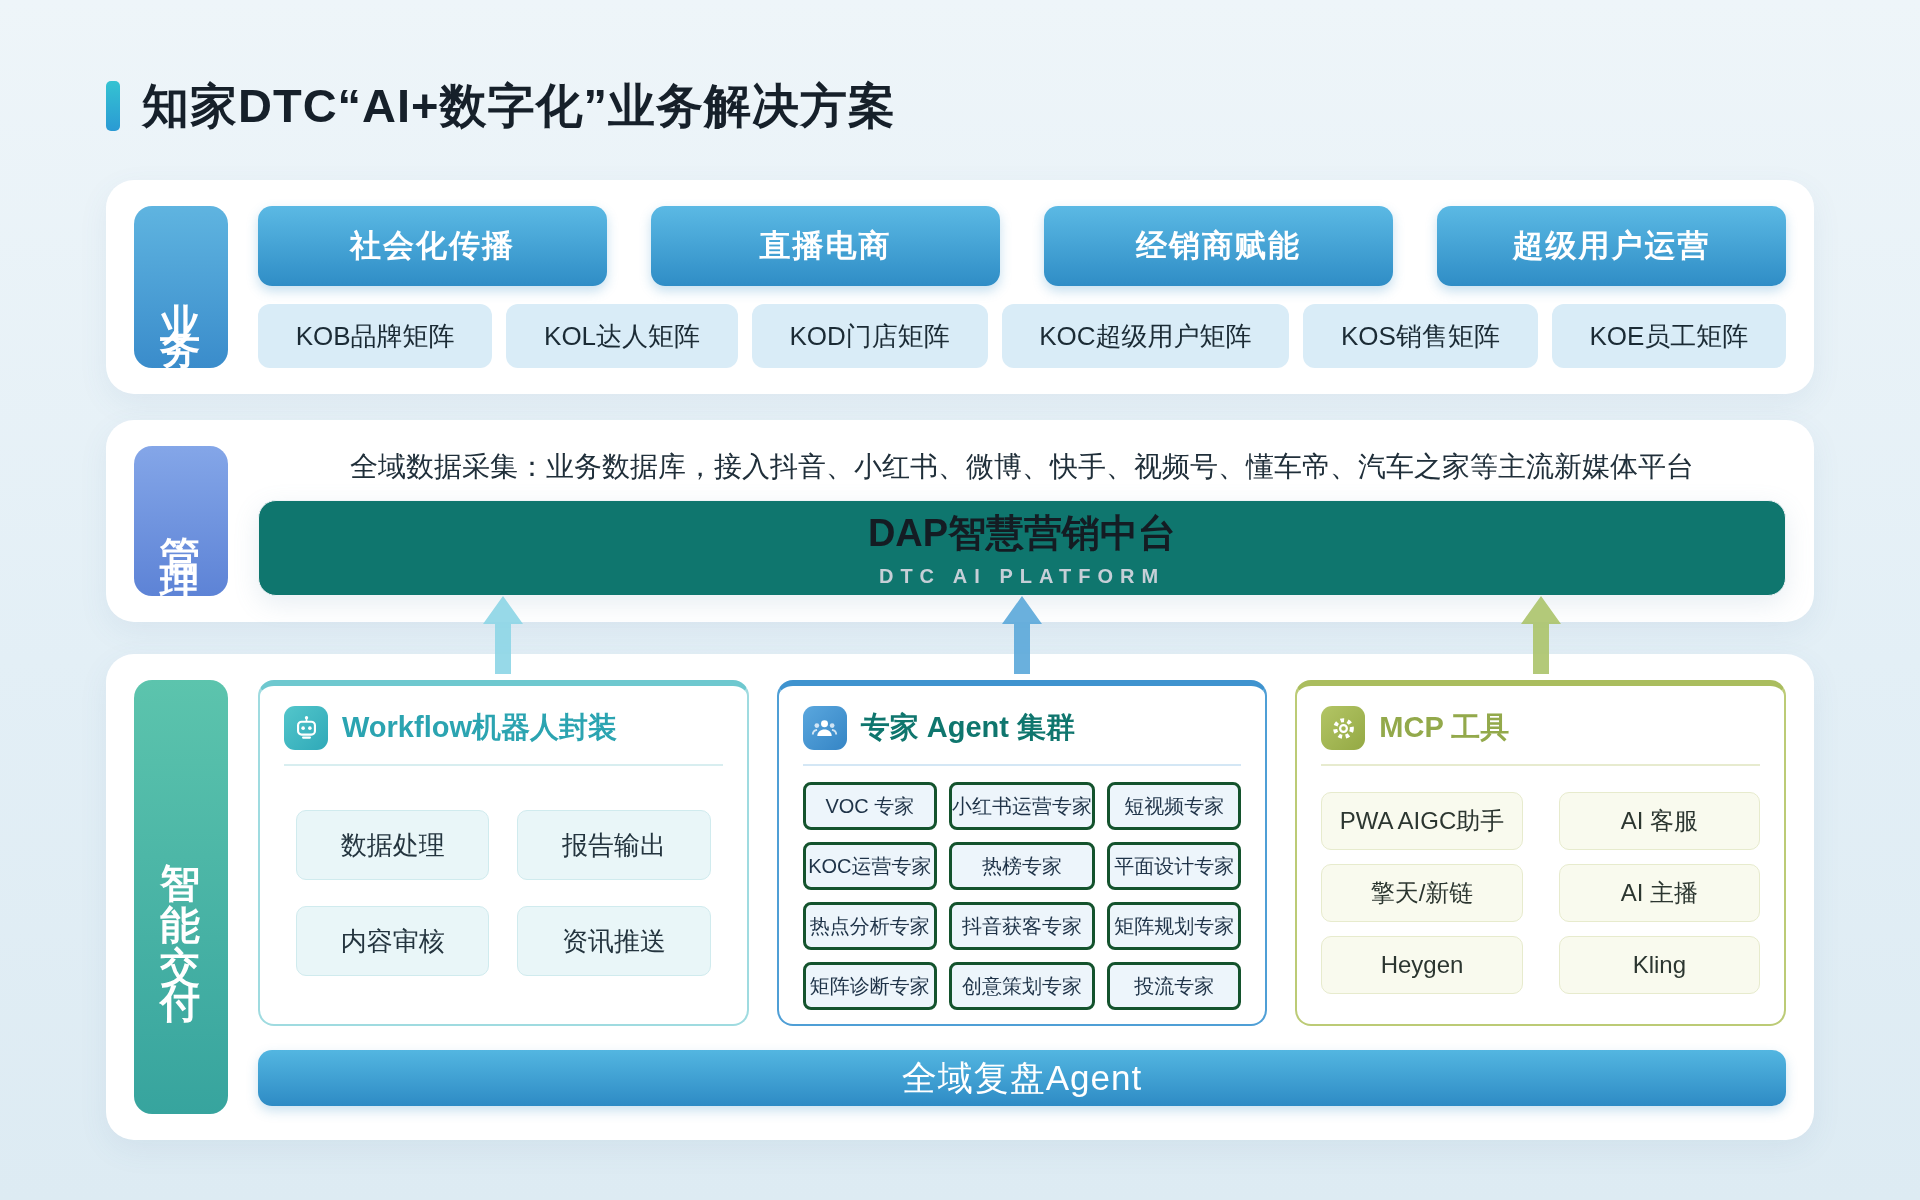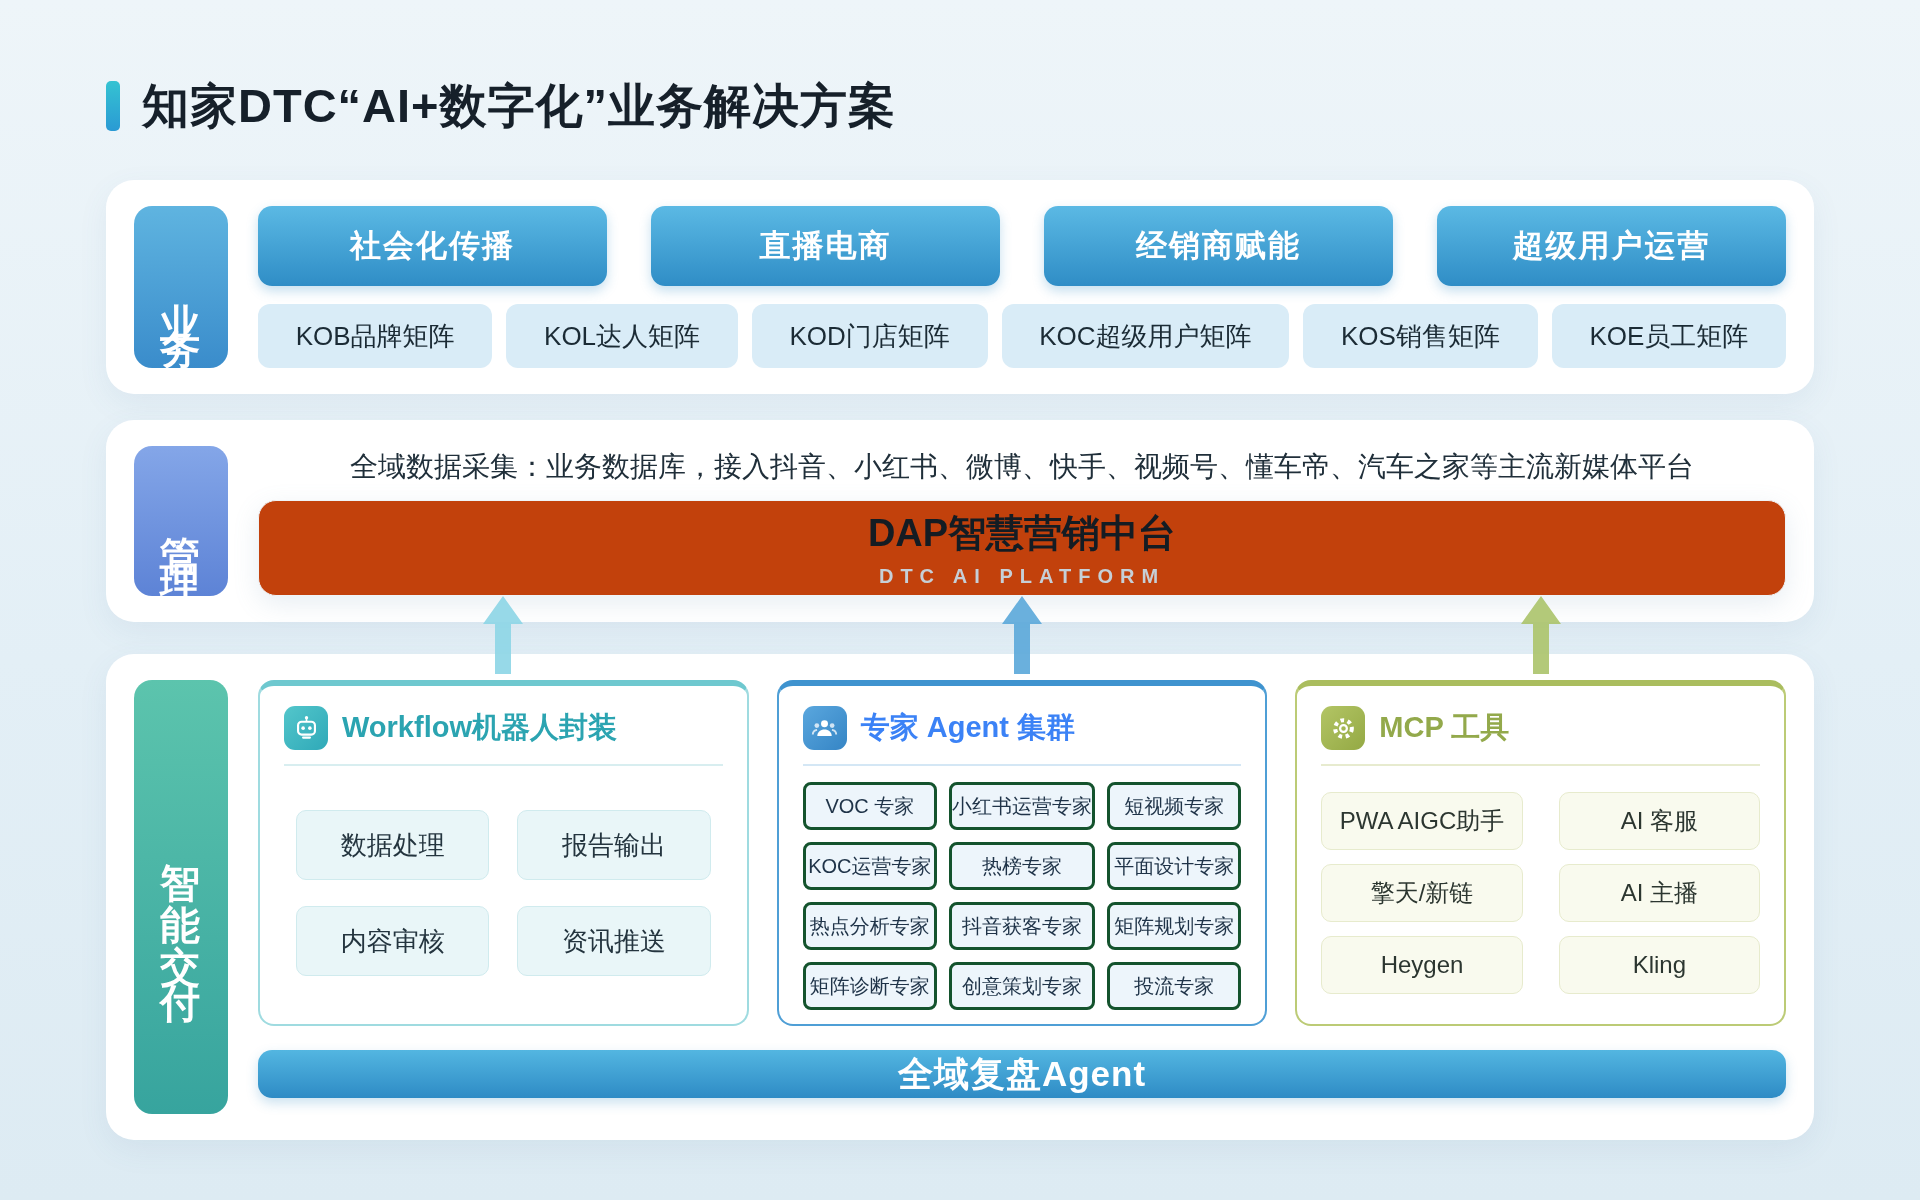--- a/index.html
+++ b/index.html
@@ -38,21 +38,21 @@
   .matrix-pill { flex:1 1 auto; height:64px; padding:16px 20px; white-space:nowrap;
     display:flex; align-items:center; justify-content:center;
     background:#d9ecf7; border-radius:12px; color:#1b2b35; font-size:26px; font-weight:500; }
 
   
   .sec-management { height:202px; margin-bottom:32px; }
   .management-label { background:linear-gradient(180deg,#84a6e8,#5d83d6); letter-spacing:26px; padding-top:20px; }
   .mgmt-body { gap:14px; }
   .mgmt-line { text-align:center; font-size:28px; font-weight:500; color:#202f3a; margin-top:2px; }
   .platform-box { flex:1; display:flex; flex-direction:column; align-items:center; justify-content:center;
-    gap:6px; background:#c2410c; border-radius:18px; border:1px solid #f0f4f7;
+    gap:6px; background:#0f766e; border-radius:18px; border:1px solid #f0f4f7;
     box-shadow:0 8px 26px rgba(110,150,180,.16);text-align:center; }
   .platform-title { font-size:38px; font-weight:700; color:#141c23; }
   .platform-subtitle { font-size:20px; font-weight:600; letter-spacing:7px; color:#c6cfd7; }
 
   
   .sec-delivery { height:486px; }
   .delivery-label { background:linear-gradient(180deg,#5cc4ad,#37a49e); letter-spacing:40px; padding-top:30px; }
   .delivery-body { gap:24px; }
   .cards-row { display:flex; gap:28px; height:346px; }
   .sub-card { flex:1; background:#fff; border-radius:16px; padding:20px 24px;
@@ -66,41 +66,41 @@
   .workflow-card .sub-header { border-color:#d8eef0; }
   .agents-card   .sub-header { border-color:#d4e7f5; }
   .mcp-card      .sub-header { border-color:#e7ebcf; }
   .sub-icon { width:44px; height:44px; border-radius:11px; flex-shrink:0;
     display:flex; align-items:center; justify-content:center; }
   .workflow-card .sub-icon { background:linear-gradient(135deg,#53c6cb,#2fa9b8); }
   .agents-card   .sub-icon { background:linear-gradient(135deg,#5aa7de,#3585c5); }
   .mcp-card      .sub-icon { background:linear-gradient(135deg,#b3c565,#94a944); }
   .sub-title { font-size:29px; font-weight:700; white-space:nowrap; }
   .workflow-card .sub-title { color:#2ba4b1; }
-  .agents-card   .sub-title { color:#3b82f6; }
+  .agents-card   .sub-title { color:#0f766e; }
   .mcp-card      .sub-title { color:#93a94b; }
 
   .grid { flex:1; display:grid; }
   .grid-workflow { grid-template-columns:1fr 1fr; gap:26px 28px; align-content:center; padding:0 12px; }
   .item-wf { height:70px; display:flex; align-items:center; justify-content:center;
     background:#e9f6f8; border:1px solid #d0ebee; border-radius:10px;
     color:#24353f; font-size:26px; font-weight:500; }
   .grid-agents { grid-template-columns:repeat(3,1fr); gap:12px; align-content:space-evenly; }
   .item-agent { height:48px; display:flex; align-items:center; justify-content:center;
     background:#edf5fb; border:3px solid #14532d; border-radius:8px;
     color:#1f3348; font-size:20px; font-weight:500; white-space:nowrap; }
   .grid-mcp { grid-template-columns:1fr 1fr; gap:14px 36px; align-content:center; }
   .item-mcp { height:58px; display:flex; align-items:center; justify-content:center;
     background:#f9faee; border:1px solid #e7ebcd; border-radius:10px;
     color:#2c3630; font-size:24px; font-weight:500; white-space:nowrap; }
 
-  .footer-bar { height:48px; border-radius:14px;
+  .footer-bar { height:56px; border-radius:14px;
     background:linear-gradient(180deg,#53b6e1,#2e8bc5);
     display:flex; align-items:center; justify-content:center;
-    color:#fff; font-size:35px; font-weight:700; letter-spacing:1px;
+    color:#fff; font-size:35px; font-weight:400; letter-spacing:1px;
     box-shadow:0 5px 12px rgba(46,139,197,.25); }
 
   
   .arrow { position:absolute; top:596px; width:40px; height:78px; z-index:5; }
   .arrow-1 { left:483px; }
   .arrow-2 { left:1002px; }
   .arrow-3 { left:1521px; }
 </style>
 </head>
 <body>

